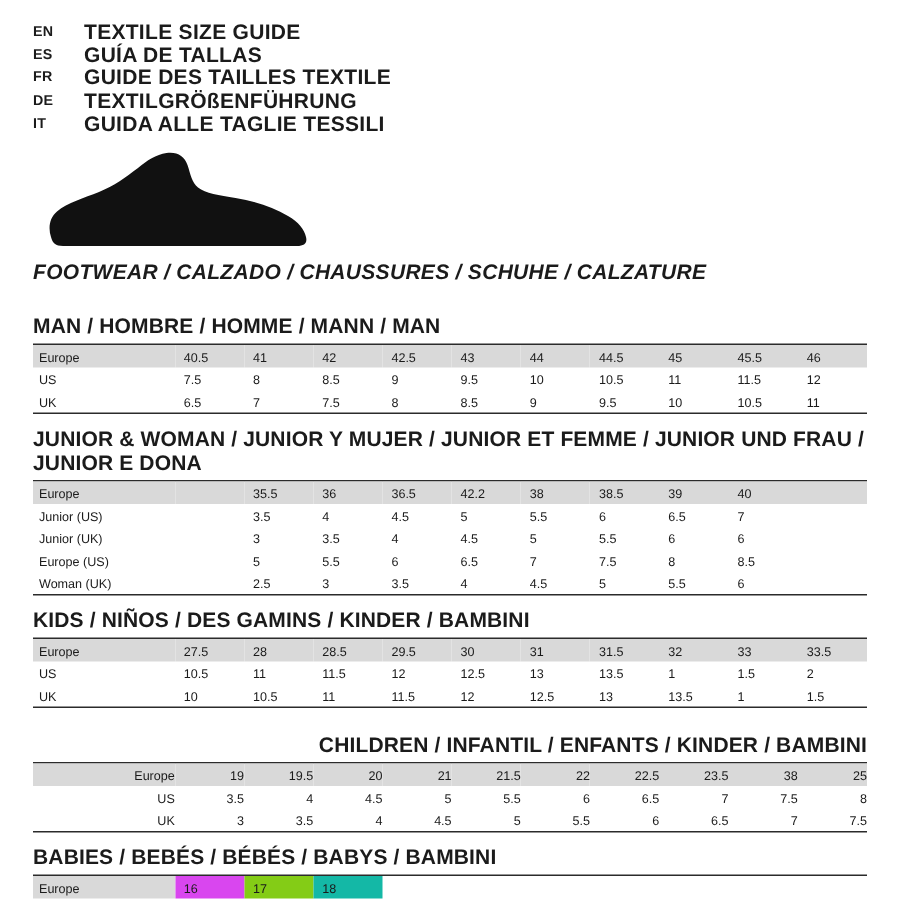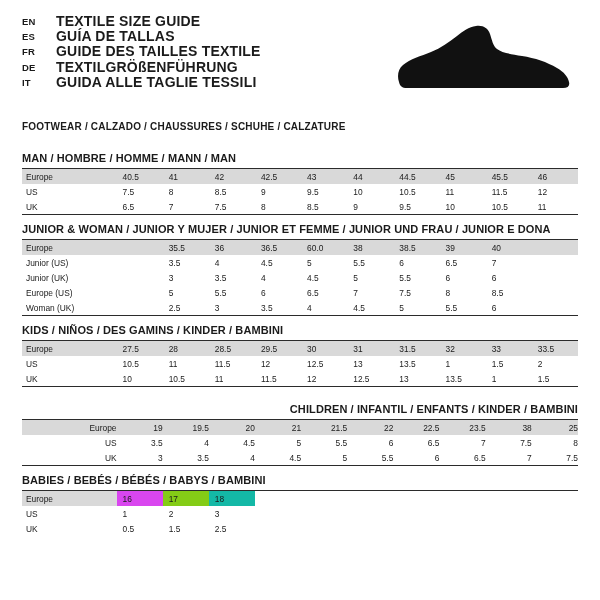--- a/index.html
+++ b/index.html
@@ -20,21 +20,22 @@
     position: relative;
     width: 600px;
     height: 600px;
     padding: 14px 22px 0 22px;
   }
 
   
   .header {
     display: flex;
     align-items: flex-start;
-    justify-content: space-between;
+    justify-content: center;
+    flex-direction: column;
   }
   .lang-block { width: 330px; }
   .lang-row {
     display: flex;
     line-height: 15.2px;
   }
   .lang-code {
     width: 34px;
     font-size: 9.5px;
     font-weight: 700;
@@ -46,30 +47,31 @@
     letter-spacing: .2px;
   }
   .shoe-art {
     width: 185px;
     height: 72px;
     margin-right: 6px;
     margin-top: 10px;
   }
 
   .section-title {
-    margin-top: 25px;
-    font-size: 10px;
+    margin-top: 1px;
+    font-size: 14px;
     font-weight: 700;
     letter-spacing: .2px;
+    font-style: italic;
   }
 
   
   .group { margin-top: 20px; }
   .group-title {
-    font-size: 11px;
+    font-size: 14px;
     font-weight: 700;
     letter-spacing: .1px;
     padding-bottom: 4px;
     border-bottom: 1px solid #2b2b2b;
     margin-bottom: 0;
   }
   table {
     border-collapse: collapse;
     width: 100%;
     table-layout: fixed;
@@ -184,21 +186,21 @@
           <col class="label">
           <col span="10">
         </colgroup>
       <tbody>
         <tr class="shaded">
           <td class="label">Europe</td>
           <td></td>
           <td>35.5</td>
           <td>36</td>
           <td>36.5</td>
-          <td>60.0</td>
+          <td>42.2</td>
           <td>38</td>
           <td>38.5</td>
           <td>39</td>
           <td>40</td>
           <td></td>
         </tr>
         <tr>
           <td class="label">Junior (US)</td>
           <td></td>
           <td>3.5</td>

